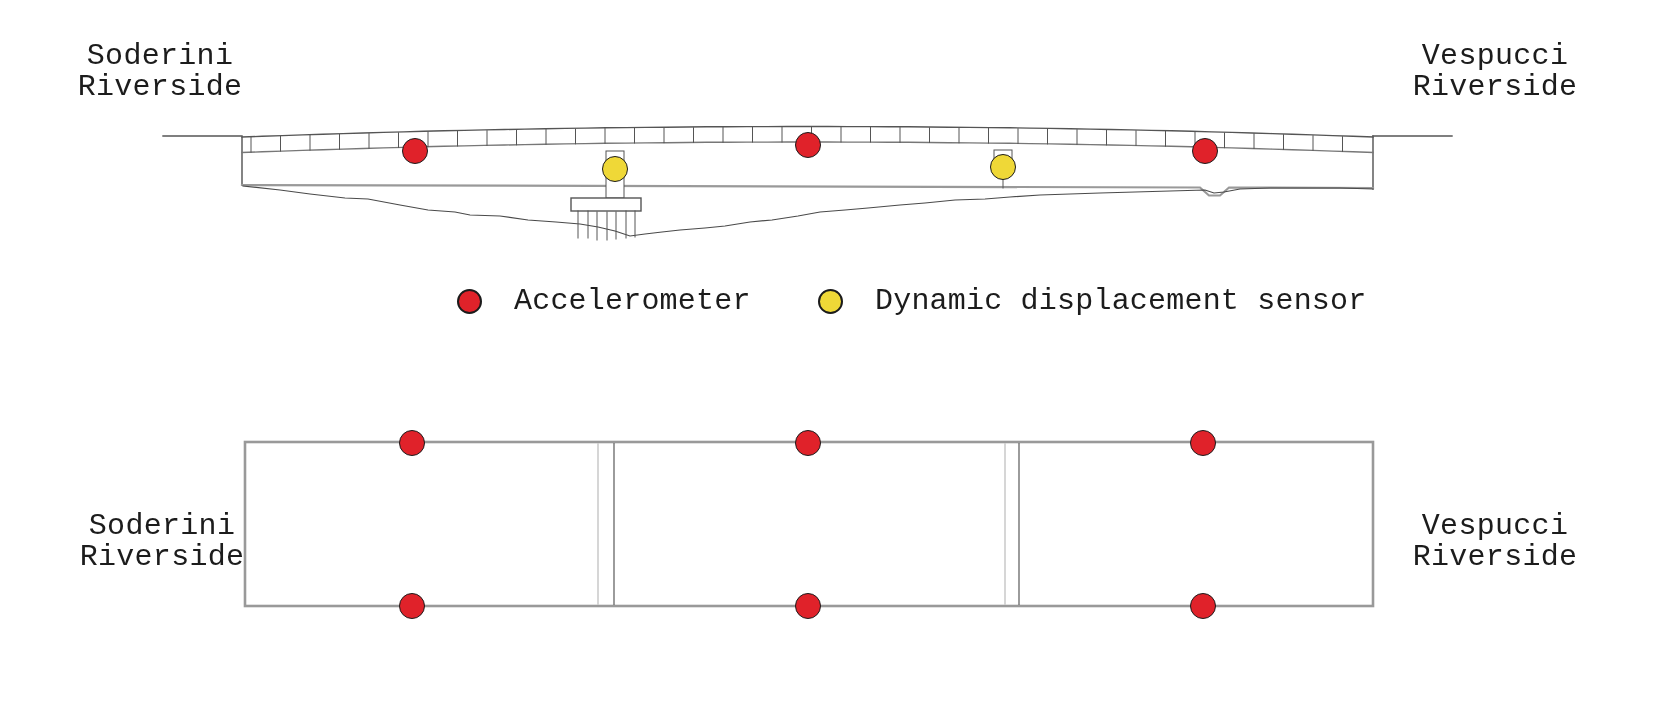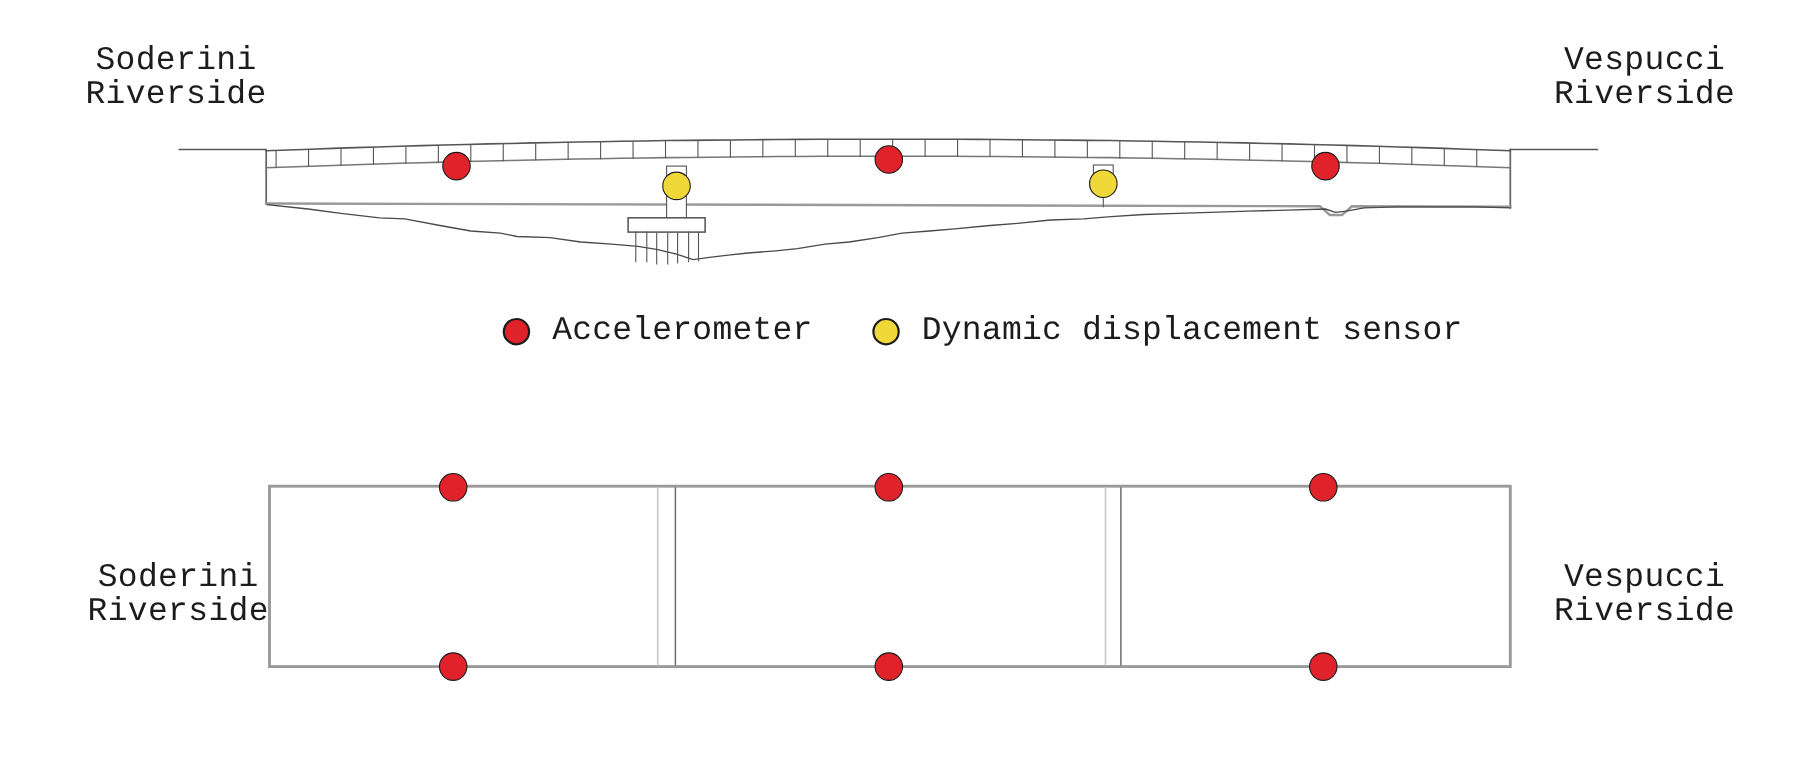--- a/index.html
+++ b/index.html
@@ -27,24 +27,24 @@
   .lbl-plan-left{left:42px;top:511px;width:240px;}
   .lbl-plan-right{left:1384px;top:511px;width:222px;}
 
   .legend{position:absolute;left:0;top:0;width:1654px;height:0;}
   .legend-item{
     position:absolute;
     top:283px;
     height:36px;
     display:flex;
     align-items:center;
-    gap:20px;
+    gap:32px;
   }
   .legend-item.accel{left:457px;}
-  .legend-item.disp{left:793px;}
+  .legend-item.disp{left:818px;}
   .legend-item .marker{
     width:25px;height:25px;
     border-radius:50%;
     border:2px solid #1b1b1b;
     box-sizing:border-box;
     flex:none;
   }
   .legend-label{
     font-size:30px;
     letter-spacing:0.2px;

